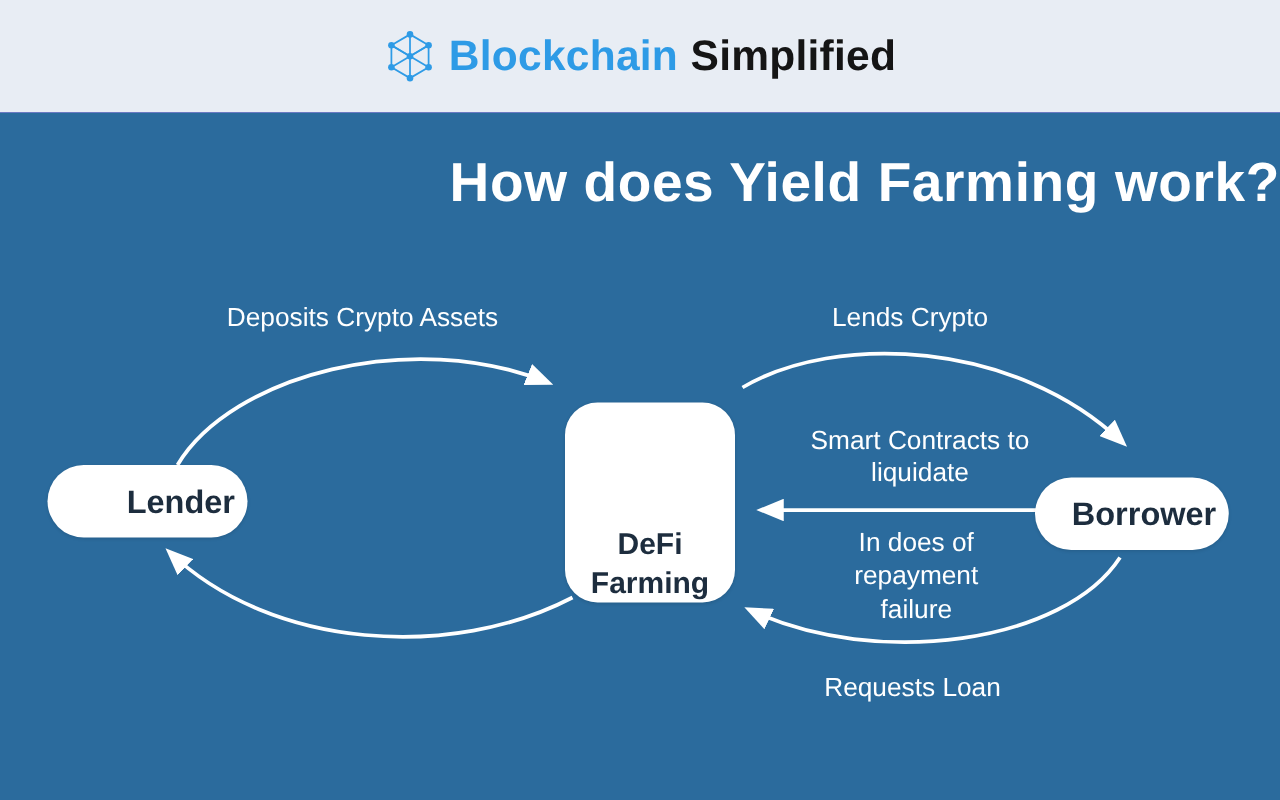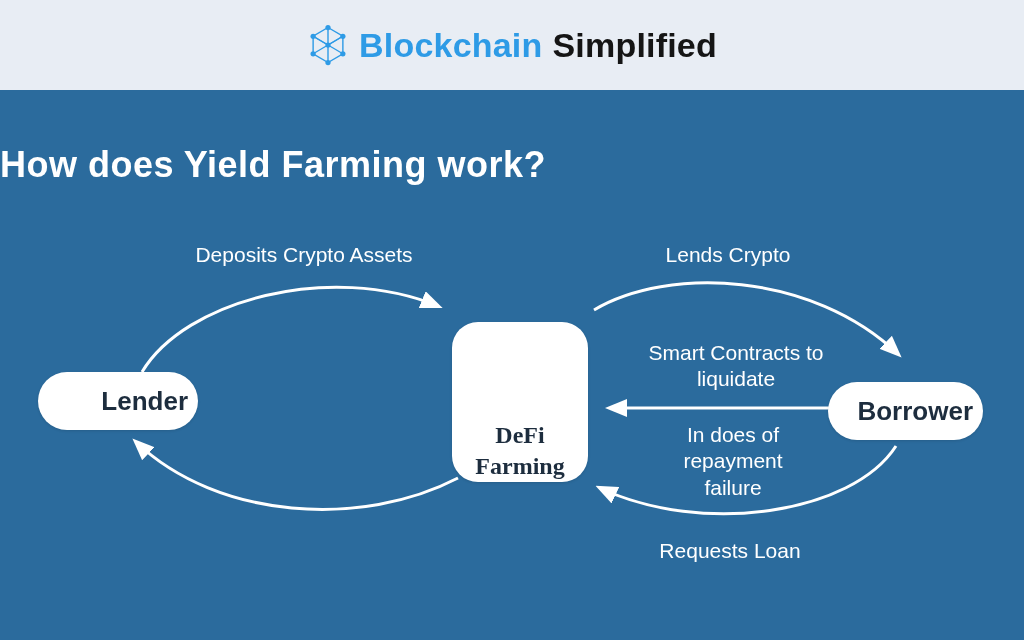--- a/index.html
+++ b/index.html
@@ -35,26 +35,25 @@
     position: absolute;
     top: 90px; left: 0;
     width: 1024px; height: 550px;
     background: #2b6b9d;
   }
 
   .diagram-title {
     position: absolute;
     top: 32px; left: 0;
     width: 100%;
-    text-align: left;
+    text-align: right;
     color: #ffffff;
-    font-size: 36px;
+    font-size: 44px;
     font-weight: 700;
     letter-spacing: 0.5px;
-    margin-top: 22px;
   }
 
   .arrows-layer {
     position: absolute;
     top: 0; left: 0;
     width: 1024px; height: 550px;
   }
 
   .node {
     position: absolute;
@@ -75,32 +74,31 @@
   }
   .node-lender  { left: 38px;  top: 282px; width: 160px; }
   .node-borrower{ left: 828px; top: 292px; width: 155px; }
   .node-platform {
     left: 452px; top: 232px;
     width: 136px; height: 160px;
     border-radius: 26px;
     font-size: 24px;
     line-height: 1.3;
     flex-direction: column;
-    font-family: Liberation Serif, serif;
   }
 
   .edge-label {
     position: absolute;
     color: #ffffff;
     font-size: 21px;
     font-weight: 500;
     text-align: center;
     line-height: 1.25;
   }
-  .label-deposits { left: 158px; top: 152px; width: 292px; }
+  .label-deposits { left: 144px; top: 152px; width: 292px; }
   .label-lends    { left: 628px; top: 152px; width: 200px; }
   .label-smart    { left: 630px; top: 250px; width: 212px; }
   .label-repay    { left: 658px; top: 332px; width: 150px; }
   .label-yields   { left: 172px; top: 448px; width: 204px; }
   .label-requests { left: 626px; top: 448px; width: 208px; }
 </style>
 </head>
 <body>
 
 <div class="stage">

